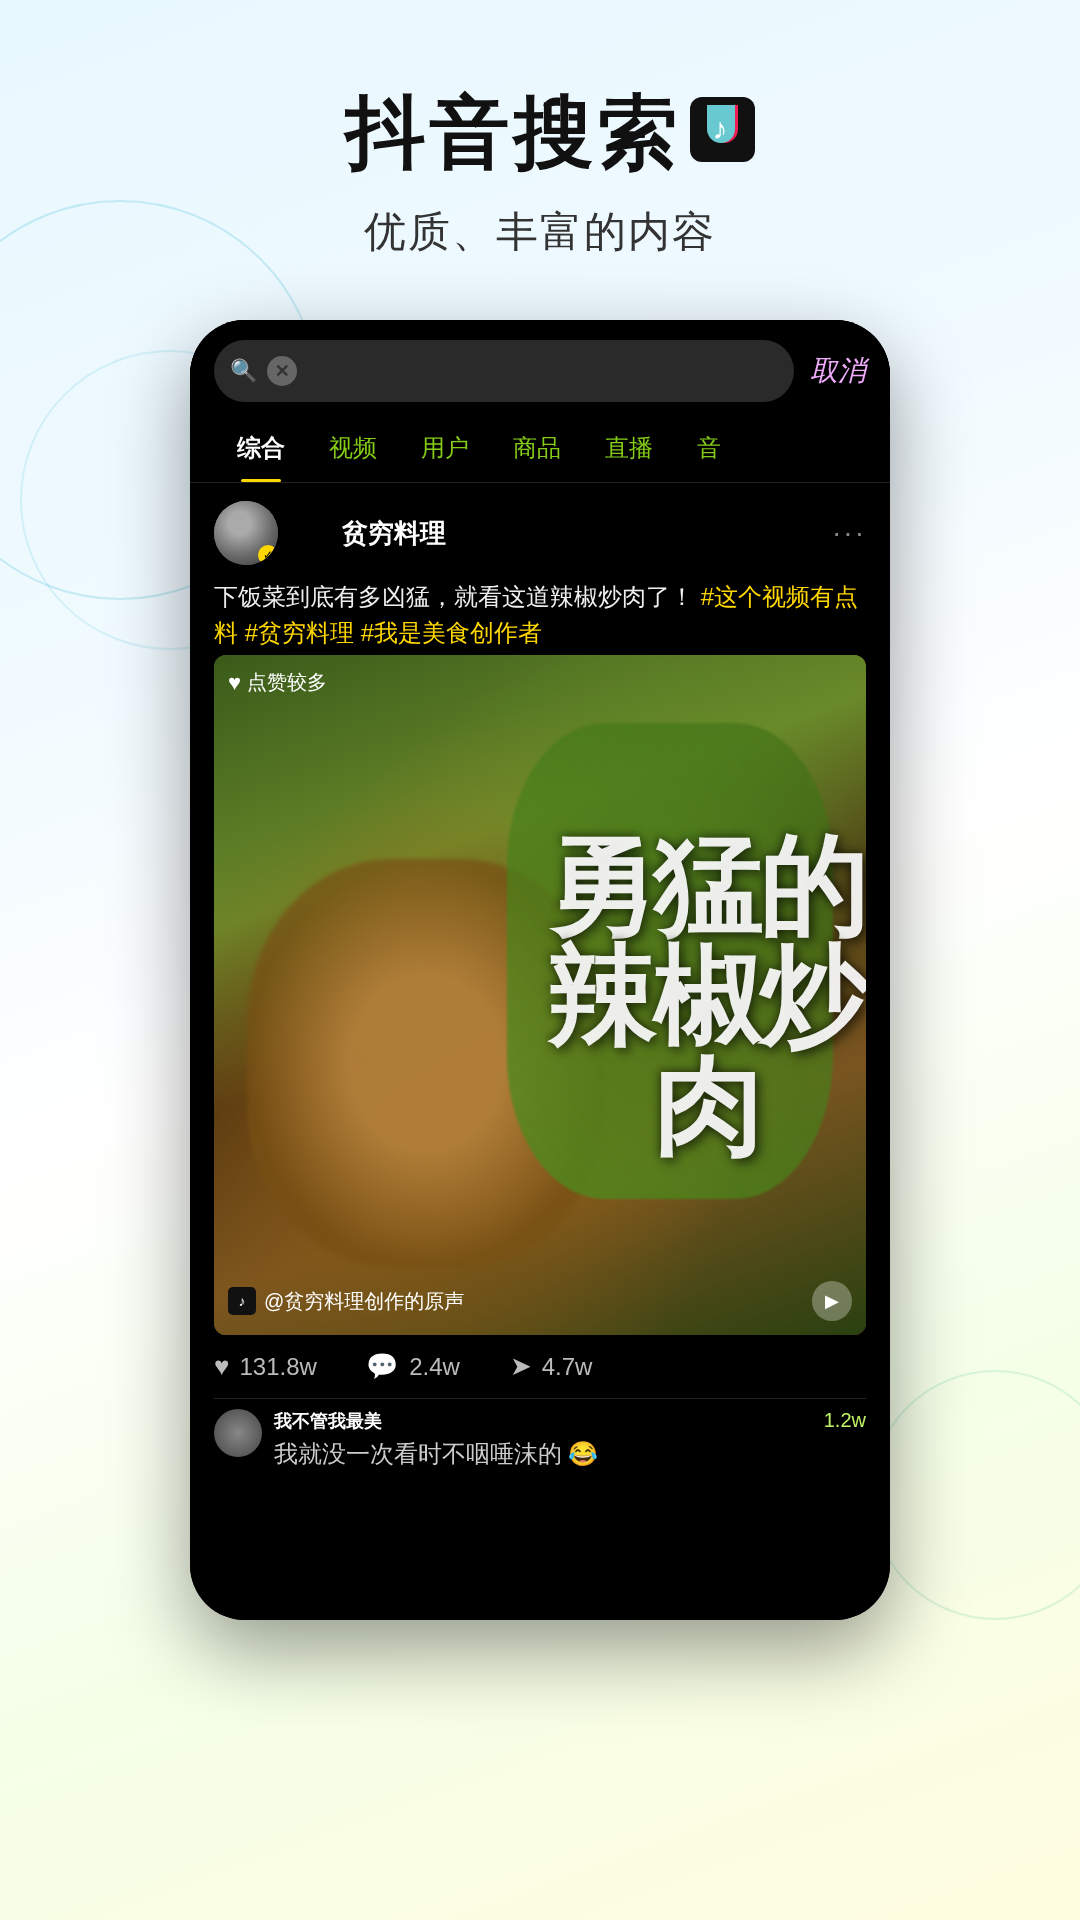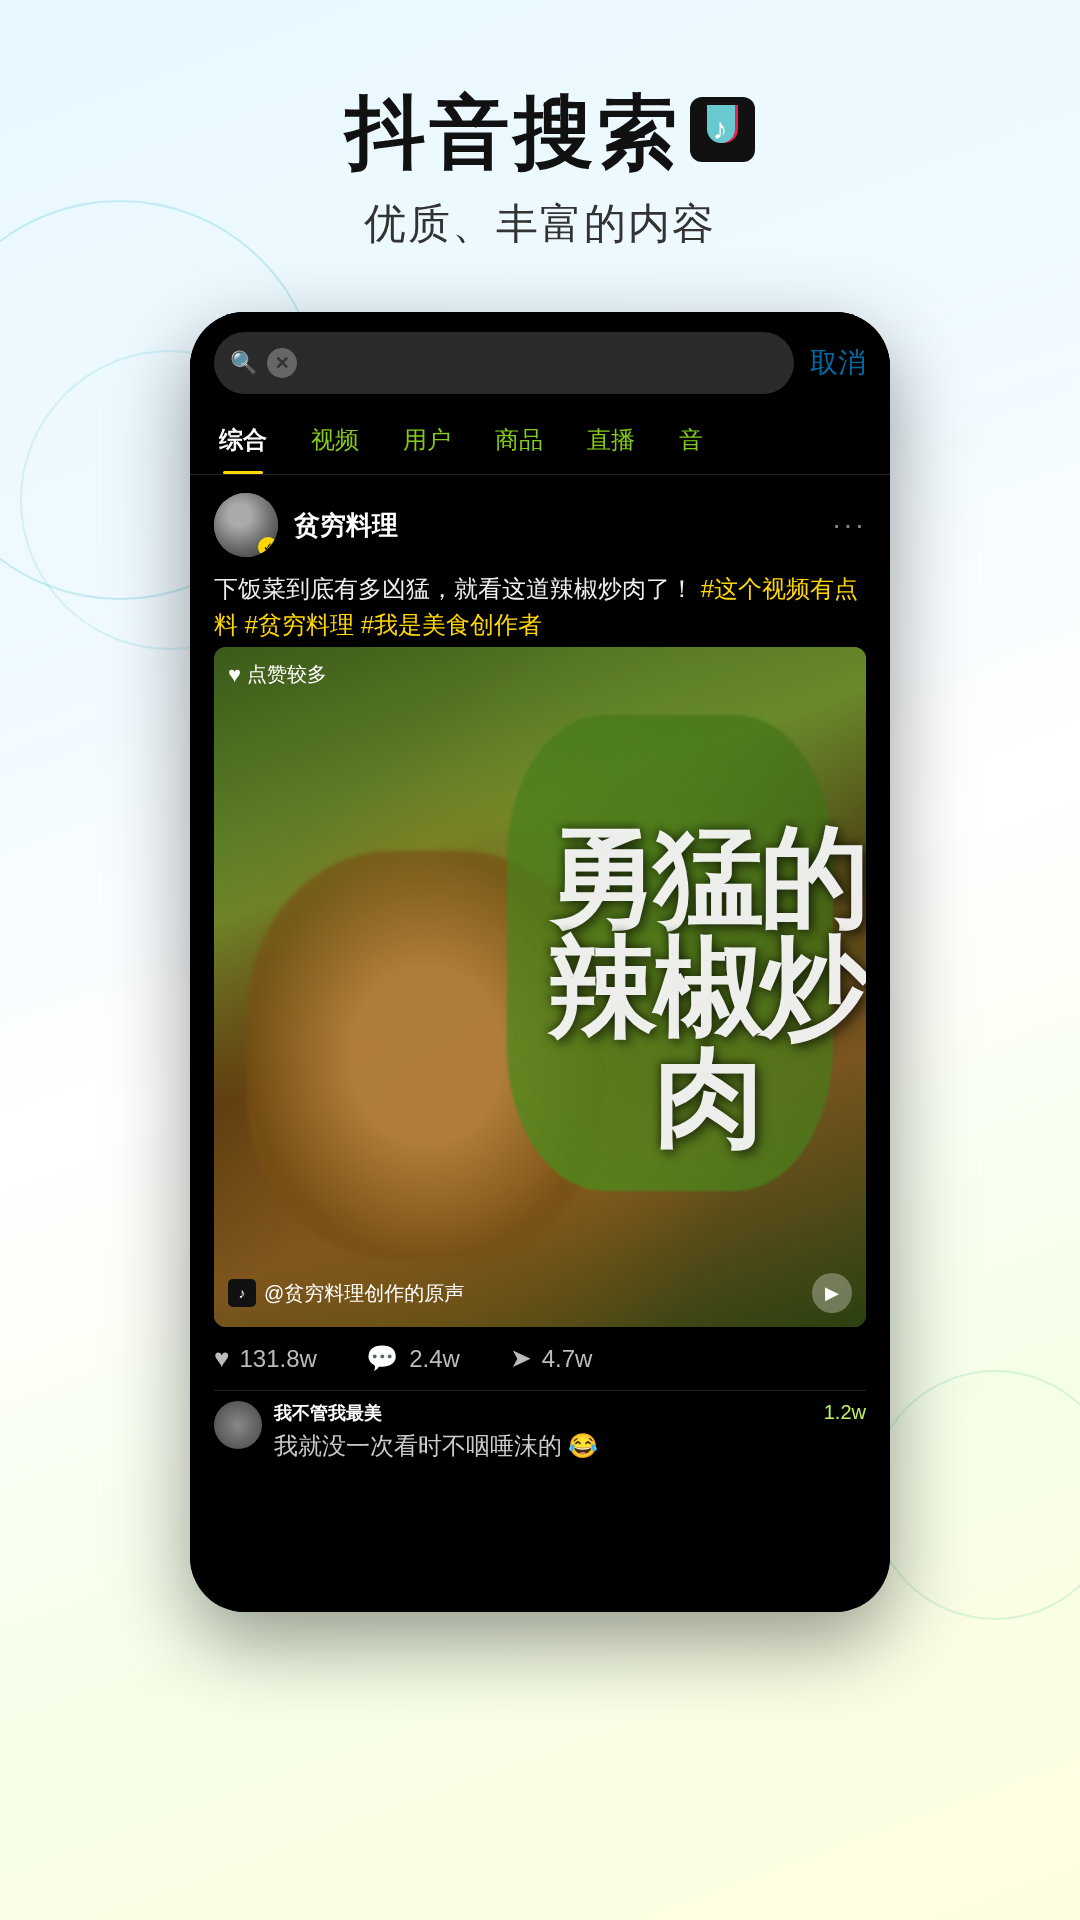--- a/index.html
+++ b/index.html
@@ -84,21 +84,21 @@
     .tiktok-logo span {
       position: relative;
       z-index: 1;
       color: white;
       font-size: 30px;
       font-weight: 900;
     }
     .sub-title {
       font-size: 42px;
       color: #333;
-      margin-top: 8px;
+      margin-top: 16px;
       letter-spacing: 2px;
     }
 
     
     .phone-wrapper {
       display: flex;
       justify-content: center;
       margin-top: 20px;
       position: relative;
       z-index: 10;
@@ -149,31 +149,32 @@
       flex: 1;
     }
     .clear-btn {
       width: 30px; height: 30px;
       background: #666;
       border-radius: 50%;
       display: flex; align-items: center; justify-content: center;
       color: #333; font-size: 18px; font-weight: bold;
     }
     .cancel-btn {
-      color: #0369a1;
+      color: #f0abfc;
       font-size: 28px;
       white-space: nowrap;
+      font-style: italic;
     }
 
     
     .tabs-area {
       background: #000;
       display: flex;
       gap: 0;
-      padding: 0 7px;
+      padding: 0 25px;
       border-bottom: 1px solid #222;
       margin-top: 12px;
     }
     .tab-item {
       padding: 18px 22px;
       color: #84cc16;
       font-size: 24px;
       position: relative;
       white-space: nowrap;
     }
@@ -223,20 +224,21 @@
       width: 20px; height: 20px;
       background: #ffd700;
       border-radius: 50%;
       display: flex; align-items: center; justify-content: center;
       font-size: 12px;
     }
     .username {
       color: #fff;
       font-size: 26px;
       font-weight: bold;
+      margin-left: 48px;
     }
     .more-btn {
       margin-left: auto;
       color: #888;
       font-size: 28px;
       letter-spacing: 2px;
     }
 
     
     .post-text {

